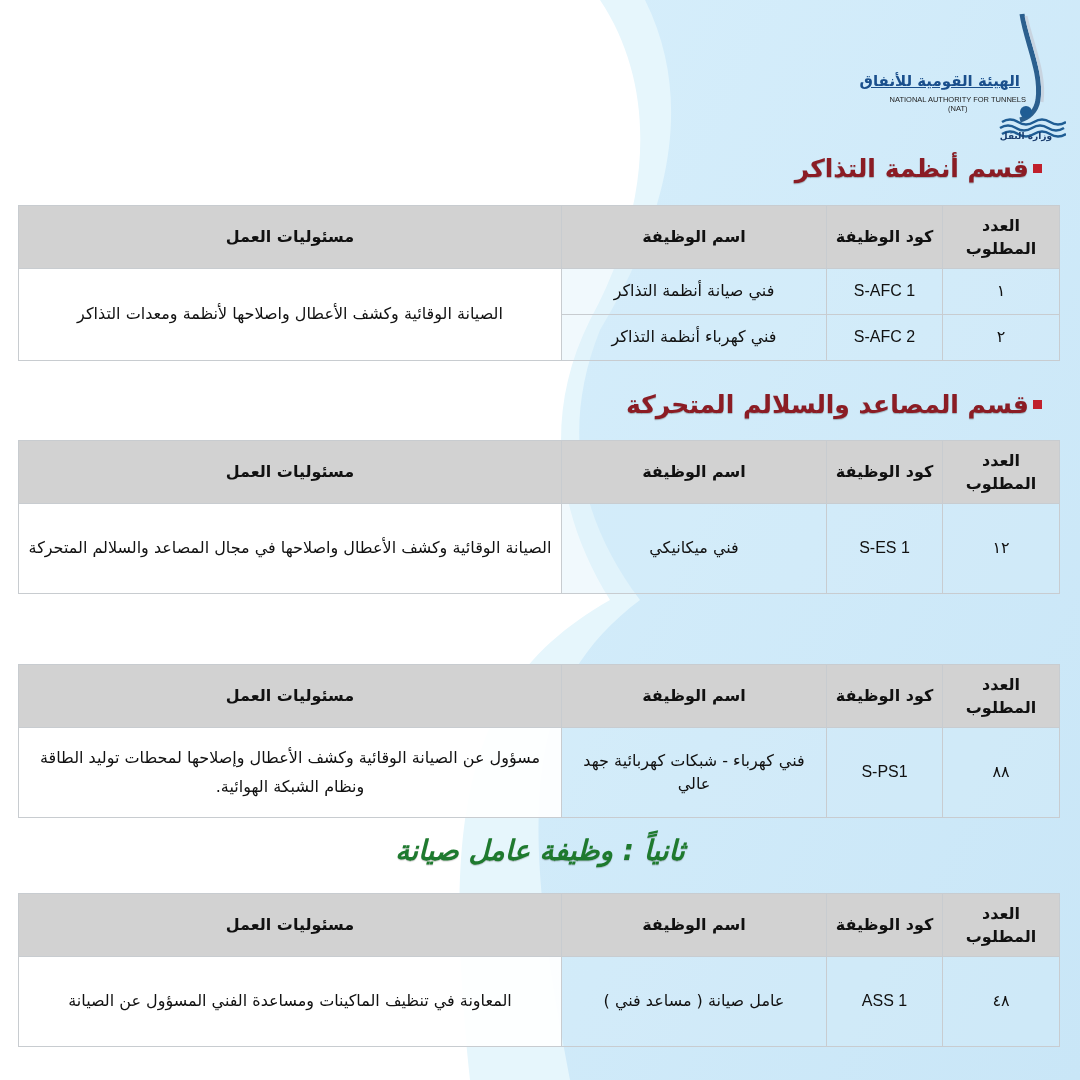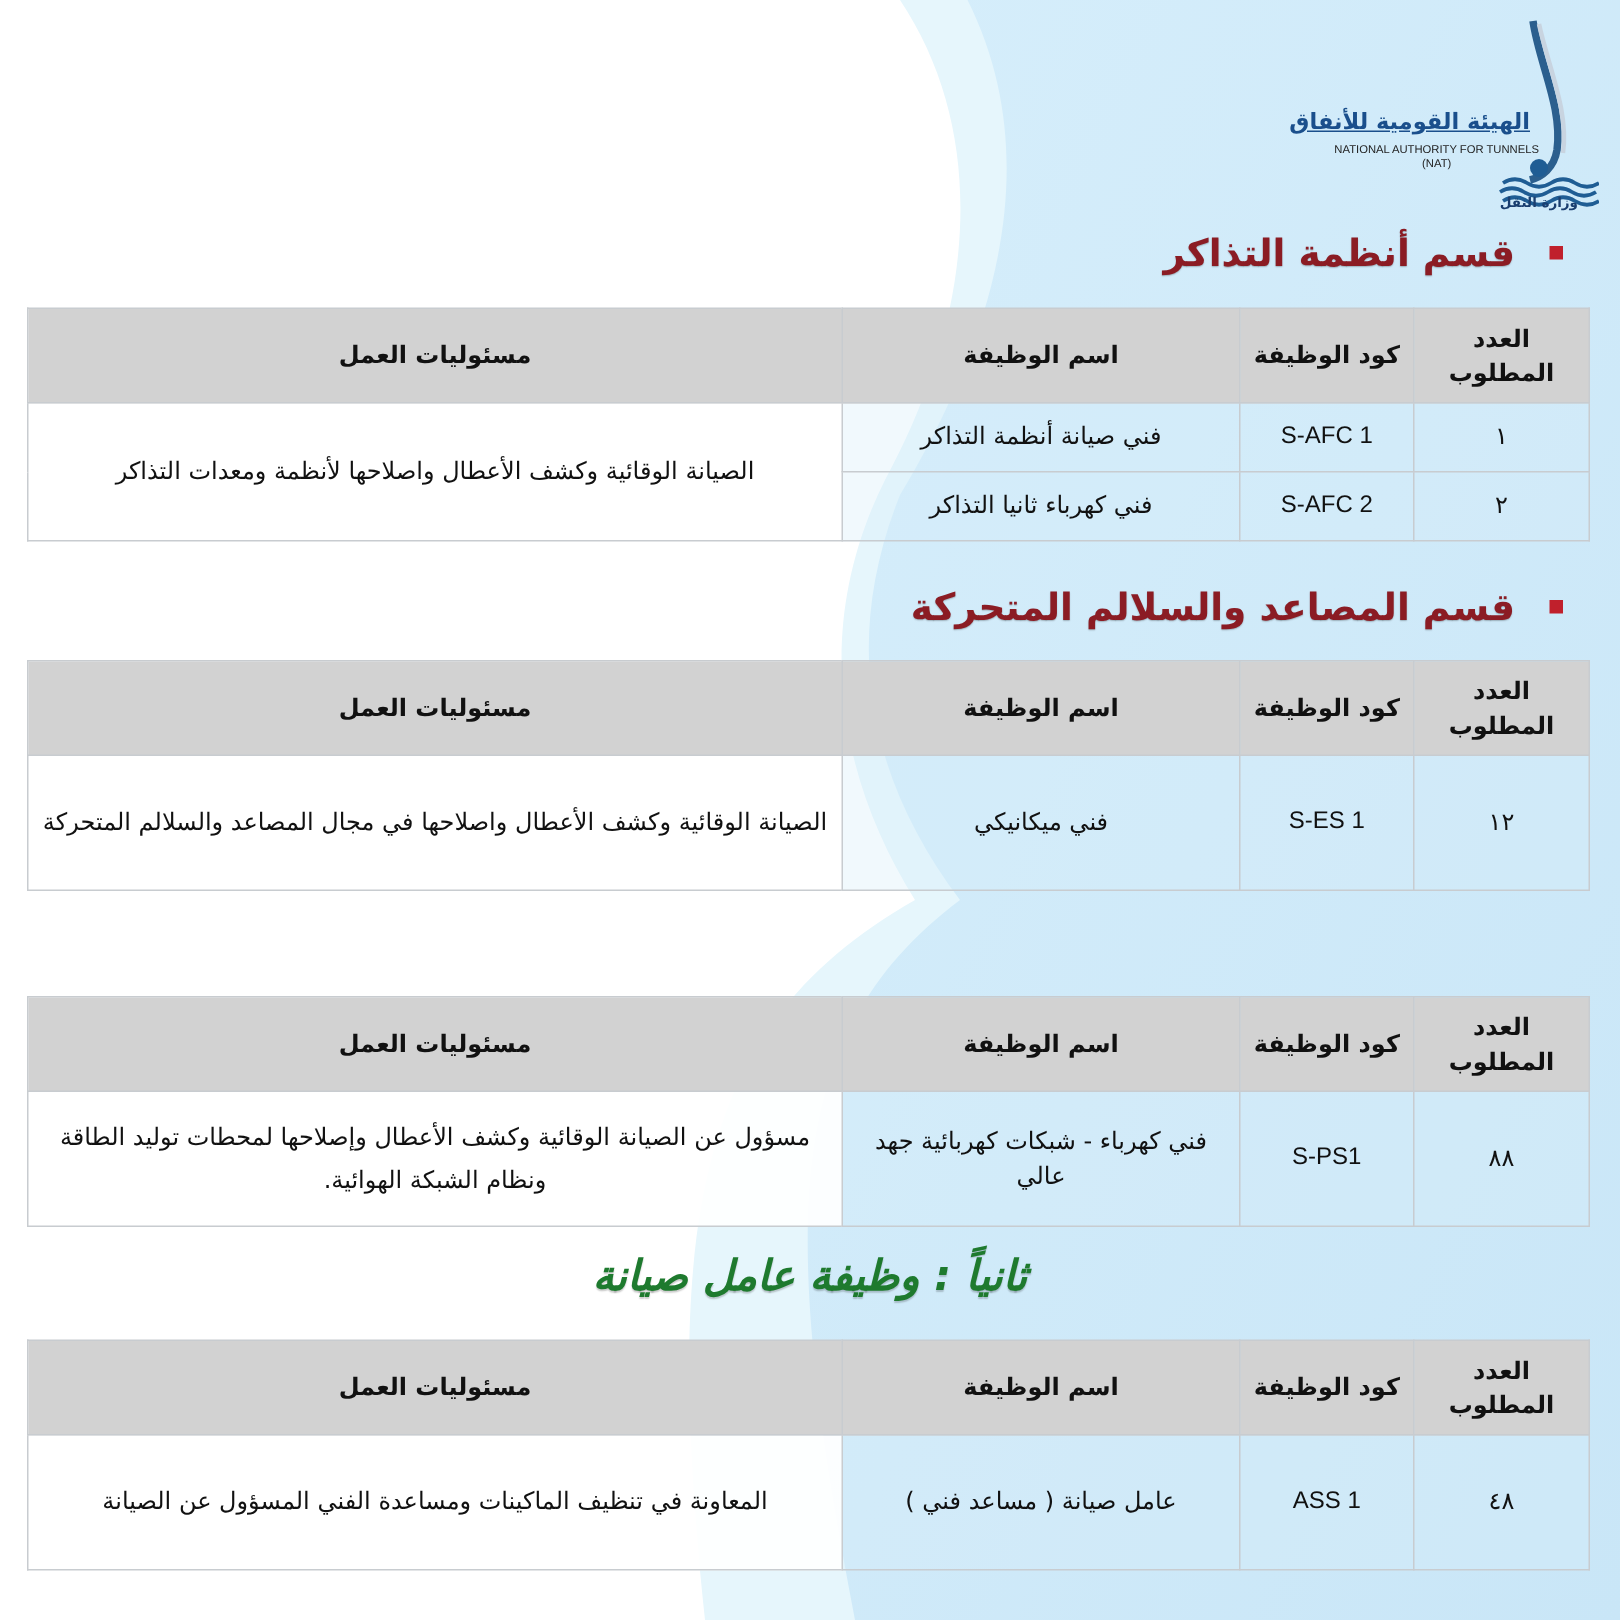--- a/index.html
+++ b/index.html
@@ -36,21 +36,21 @@
     .logo-ministry {
       position: absolute; right: 14px; top: 119px;
       font-size: 9px; color: #1a3e6f; font-weight: bold; white-space: nowrap;
     }
 
     
     .section-title {
       position: absolute; right: 38px;
       font-family: "DejaVu Sans", sans-serif; font-weight: bold;
       font-size: 25px; color: #8b1c24;
-      display: flex; align-items: center; gap: 23px; white-space: nowrap;
+      display: flex; align-items: center; gap: 4px; white-space: nowrap;
       text-shadow: 0 1px 1px rgba(0,0,0,0.25);
     }
     .section-title .bullet {
       width: 9px; height: 9px; background: #c0202c; display: inline-block;
     }
     .green-title {
       position: absolute; left: 0; right: 0; text-align: center;
       font-weight: bold; font-size: 28px; color: #1e7a2e;
       text-shadow: 0 1px 1px rgba(0,0,0,0.2);
       font-style: italic;
@@ -136,21 +136,21 @@
     </tr>
     <tr style="height:46px;">
       <td class="count">١</td>
       <td class="code">S-AFC 1</td>
       <td class="name">فني صيانة أنظمة التذاكر</td>
       <td class="resp" rowspan="2">الصيانة الوقائية وكشف الأعطال واصلاحها لأنظمة ومعدات التذاكر</td>
     </tr>
     <tr style="height:46px;">
       <td class="count">٢</td>
       <td class="code">S-AFC 2</td>
-      <td class="name">فني كهرباء ثانيا التذاكر</td>
+      <td class="name">فني كهرباء أنظمة التذاكر</td>
     </tr>
   </tbody>
     </table>
 
   <div class="section-title" style="top:390px;">
     <span class="bullet"></span>
     <span>قسم المصاعد والسلالم المتحركة</span>
   </div>
   <table class="jobs" style="top:440px;">
     <colgroup>

